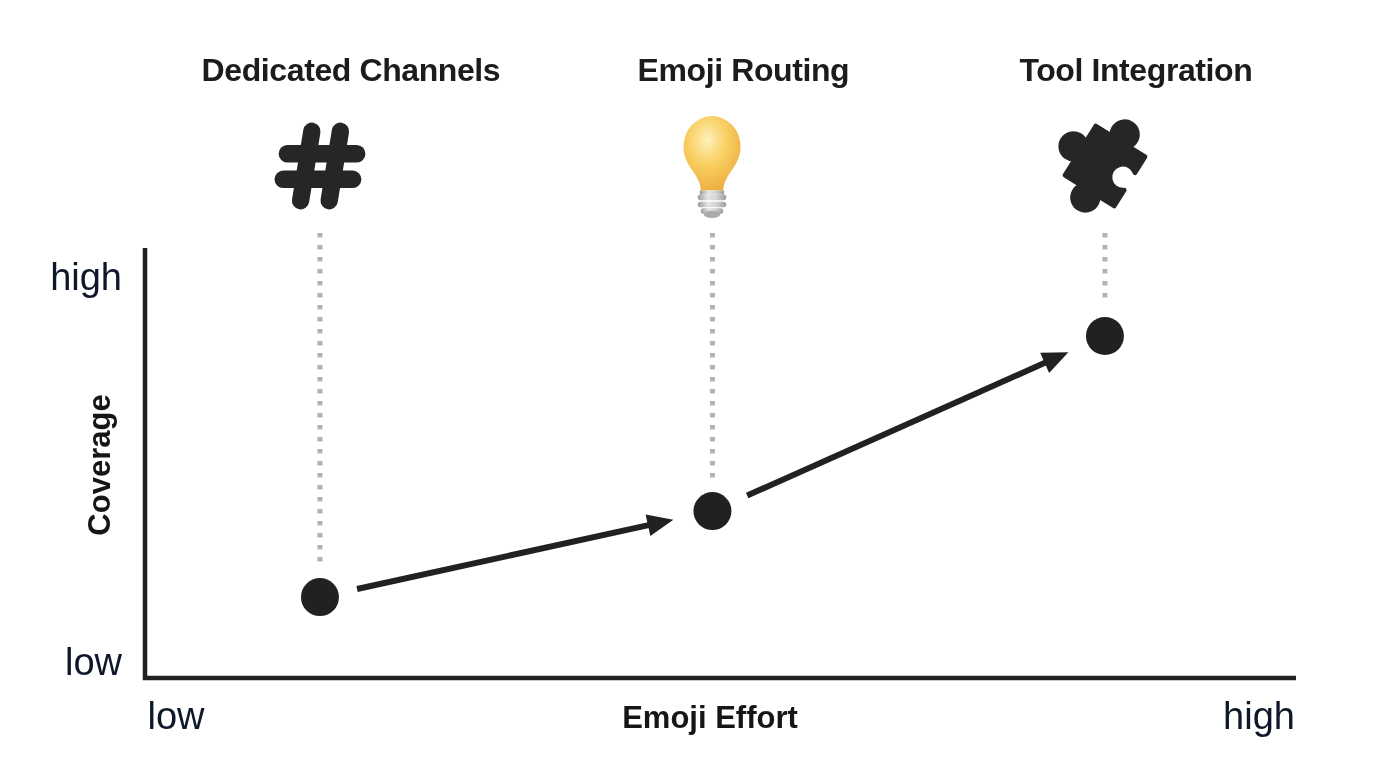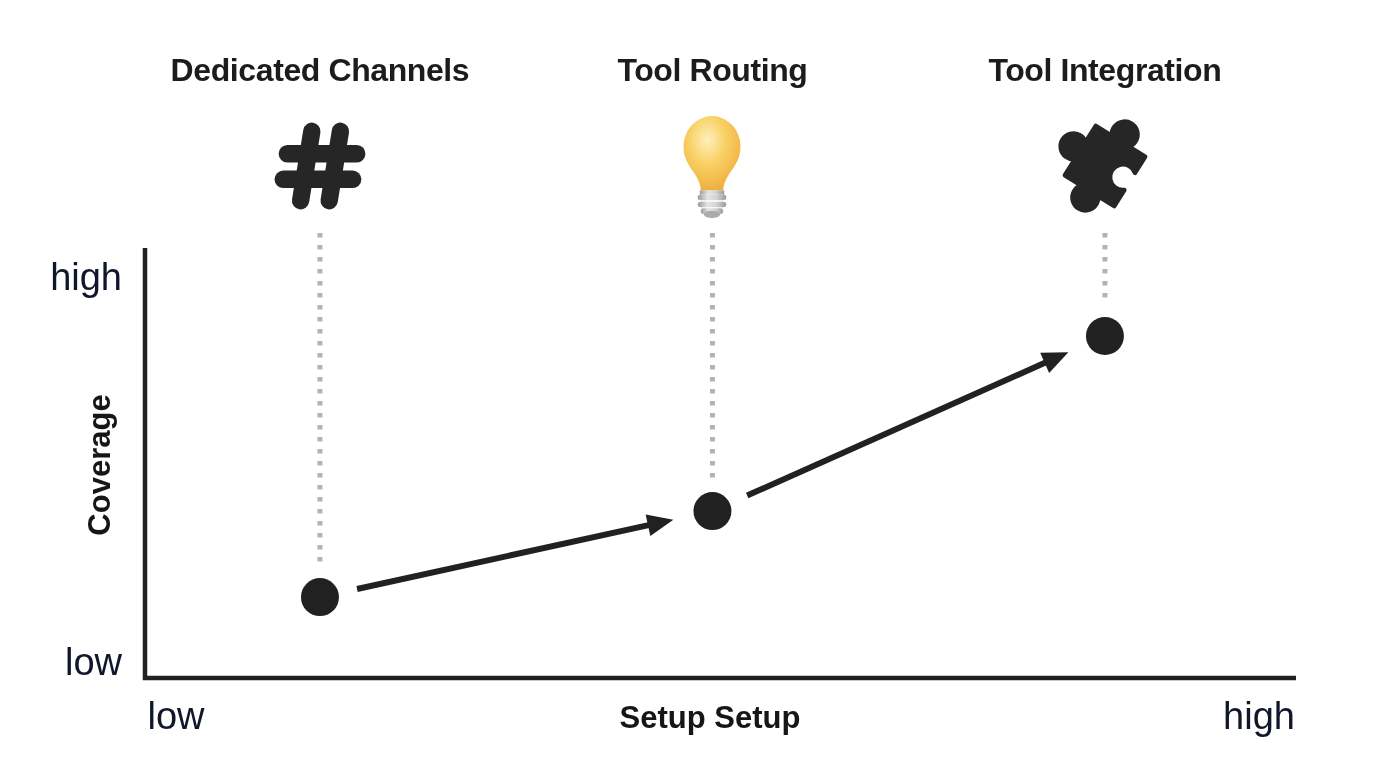--- a/index.html
+++ b/index.html
@@ -22,20 +22,21 @@
   }
   .col-title {
     position: absolute;
     top: 52px;
     transform: translateX(-50%);
     font-size: 32px;
     font-weight: bold;
     letter-spacing: -0.4px;
     color: #1c1c1c;
     white-space: nowrap;
+    margin-left: 31px;
   }
   .col-icon {
     position: absolute;
     top: 166px;
     transform: translate(-50%, -50%);
     line-height: 0;
   }
   .tick {
     position: absolute;
     font-size: 38px;
@@ -67,21 +68,21 @@
     top: 718px;
     transform: translate(-50%, -50%);
   }
 </style>
 </head>
 <body>
 
 <div id="canvas">
 
   <div class="col-title" style="left: 319.952px;">Dedicated Channels</div>
-  <div class="col-title" style="left: 712.443px;">Tool Routing</div>
+  <div class="col-title" style="left: 712.443px;">Emoji Routing</div>
   <div class="col-title" style="left: 1104.93px; text-align: center;">Tool Integration</div>
 
   <div class="col-icon" style="left: 319.952px;">
     <svg width="98" height="98" viewBox="0 0 96 96">
       <g stroke="#262626" stroke-width="17" stroke-linecap="round" fill="none">
         <line x1="40" y1="14" x2="29" y2="82"></line>
         <line x1="68" y1="14" x2="57" y2="82"></line>
         <line x1="16" y1="36" x2="84" y2="36"></line>
         <line x1="12" y1="61" x2="80" y2="61"></line>
       </g>
@@ -131,15 +132,15 @@
       <circle cx="712.443" cy="511.08" r="19" fill="#212121"></circle>
       <circle cx="1104.934" cy="336.02799999999996" r="19" fill="#212121"></circle>
     </svg>
 
   <div class="tick tick-y" style="top:256px;">high</div>
   <div class="tick tick-y" style="top:641px;">low</div>
   <div class="tick tick-x" style="left:176px; top:716px;">low</div>
   <div class="tick tick-x" style="left:1259px; top:716px;">high</div>
 
   <div class="axis-title" id="ylabel">Coverage</div>
-  <div class="axis-title" id="xlabel">Setup Setup</div>
+  <div class="axis-title" id="xlabel">Emoji Effort</div>
 
 </div>
 
 </body></html>

